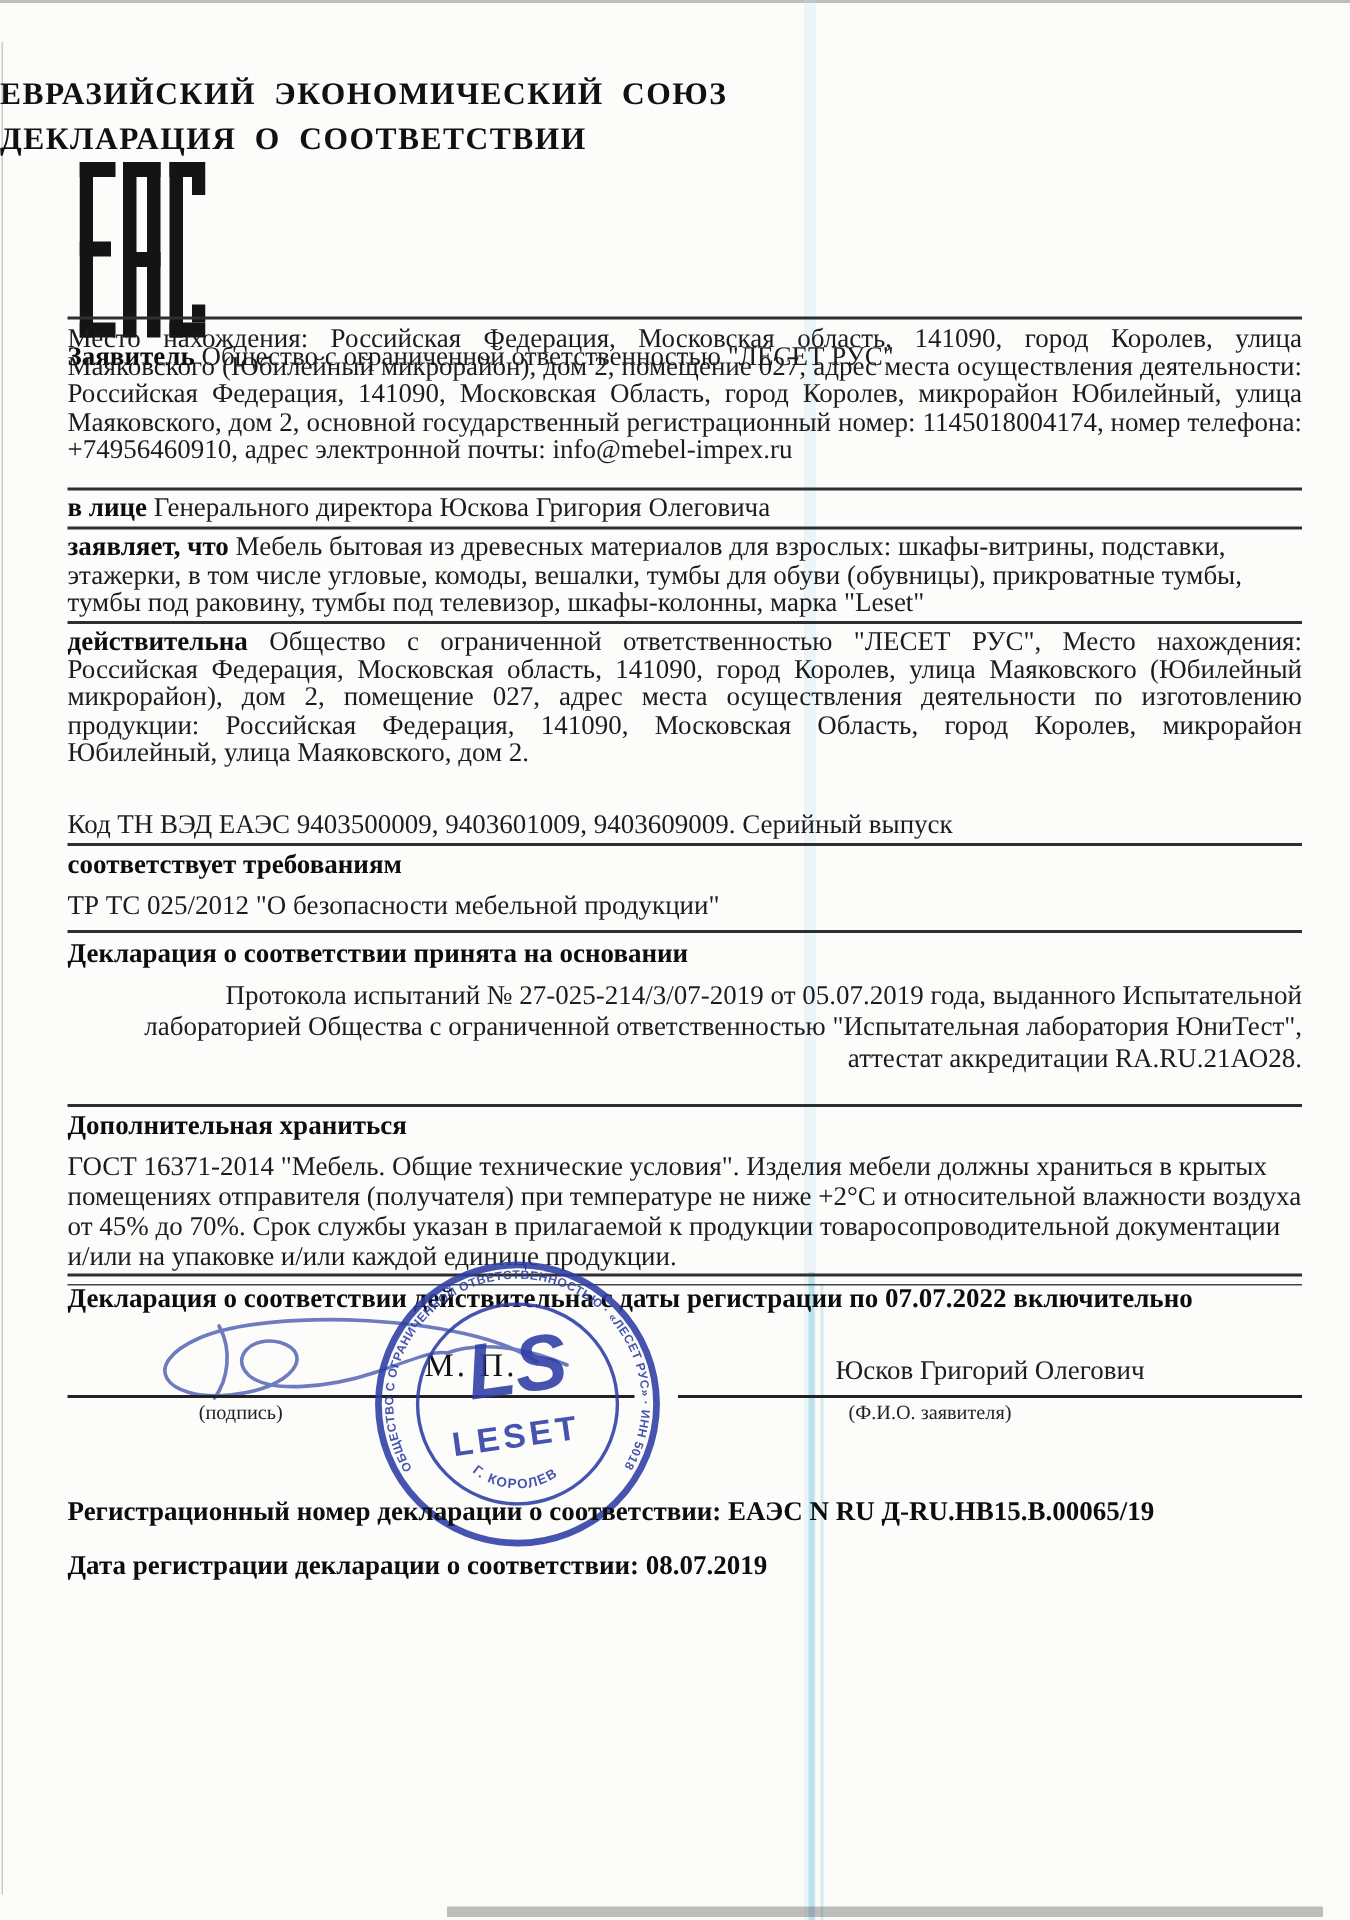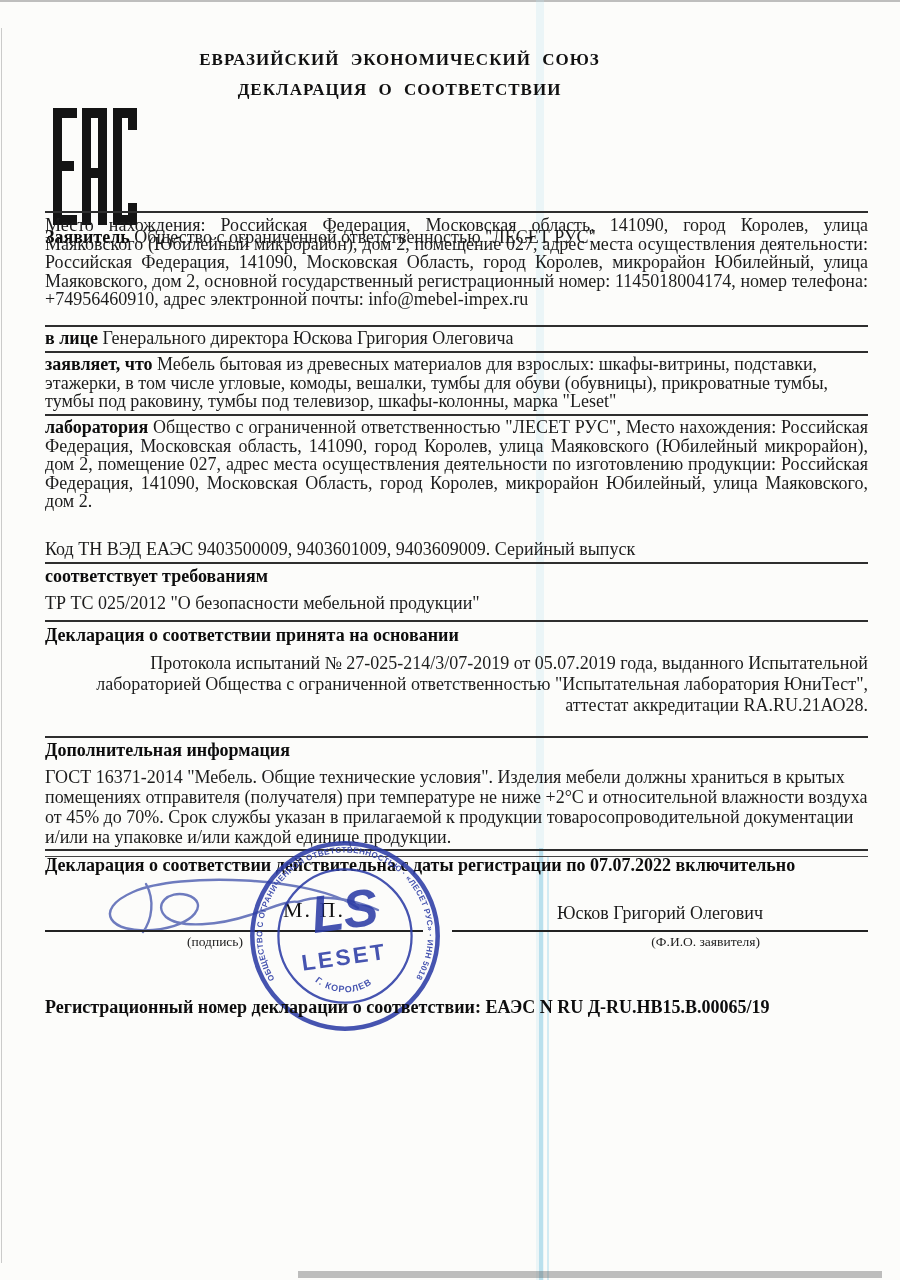--- a/index.html
+++ b/index.html
@@ -6,29 +6,29 @@
   .page{position:relative;width:900px;height:1280px;background:#fcfcfa;overflow:hidden;
         font-family:"Liberation Serif","DejaVu Serif",serif;color:#1c1c1c;}
   
   .scan-top{position:absolute;left:0;top:0;width:900px;height:2px;background:#8a8a8a;opacity:.55;}
   .scan-left{position:absolute;left:1px;top:28px;width:1px;height:1235px;background:#9a9a9a;opacity:.5;}
   .scan-blue-faint{position:absolute;left:536px;top:0;width:8px;height:1280px;background:#bfe2ef;opacity:.28;}
   .scan-blue-strong1{position:absolute;left:539px;top:848px;width:4px;height:432px;background:#9fd4e8;opacity:.65;}
   .scan-blue-strong2{position:absolute;left:547px;top:856px;width:2px;height:424px;background:#b7dfee;opacity:.6;}
   .scan-bottom{position:absolute;left:298px;top:1271px;width:584px;height:7px;background:#5e5e5e;opacity:.4;}
 
-  .title{position:absolute;left:0;width:799px;text-align:center;font-weight:bold;
-         font-size:17px;letter-spacing:1px;word-spacing:6px;color:#111;}
+  .title{position:absolute;left:0;width:799px;font-weight:bold;
+         font-size:21px;letter-spacing:1px;word-spacing:6px;color:#111;}
   .rule{position:absolute;left:45px;width:823px;height:2px;background:#2e2e2e;}
   .rule.double{height:5px;background:transparent;border-top:2px solid #2e2e2e;border-bottom:1px solid #444;}
   .para{position:absolute;left:45px;width:823px;font-size:18px;line-height:18.6px;}
   .just{text-align:justify;}
   .lbl{font-weight:bold;color:#0d0d0d;}
   .bold-line{font-weight:bold;color:#0d0d0d;}
-  .caption{position:absolute;font-size:13.5px;color:#222;text-align:right;}
+  .caption{position:absolute;font-size:13.5px;color:#222;text-align:center;}
   .sigline{position:absolute;height:2px;background:#222;}
   .mp{position:absolute;left:283px;top:897px;font-size:22px;color:#111;letter-spacing:2px;}
   .fio{position:absolute;left:450px;top:903px;width:420px;text-align:center;font-size:18px;}
   svg text{font-family:"Liberation Sans","DejaVu Sans",sans-serif;}
 </style>
 </head>
 <body>
 
 <div class="page">
 
@@ -75,36 +75,36 @@
   </div>
   <div class="rule" style="top:351px;"></div>
 
   <div class="para" style="top:355px;">
     <span class="lbl">заявляет, что</span>
     <span>Мебель бытовая из древесных материалов для взрослых: шкафы-витрины, подставки, этажерки, в том числе угловые, комоды, вешалки, тумбы для обуви (обувницы), прикроватные тумбы, тумбы под раковину, тумбы под телевизор, шкафы-колонны, марка "Leset"</span>
   </div>
   <div class="rule" style="top:414px;"></div>
 
   <div class="para just" style="top:418px;">
-    <span class="lbl">лаборатория</span>
+    <span class="lbl">действительна</span>
     <span>Общество с ограниченной ответственностью "ЛЕСЕТ РУС", Место нахождения: Российская Федерация, Московская область, 141090, город Королев, улица Маяковского (Юбилейный микрорайон), дом 2, помещение 027, адрес места осуществления деятельности по изготовлению продукции: Российская Федерация, 141090, Московская Область, город Королев, микрорайон Юбилейный, улица Маяковского, дом 2.</span>
   </div>
 
   <div class="para" style="top:540px;">Код ТН ВЭД ЕАЭС 9403500009, 9403601009, 9403609009. Серийный выпуск</div>
   <div class="rule" style="top:562px;"></div>
 
   <div class="para bold-line" style="top:567px;">соответствует требованиям</div>
   <div class="para" style="top:594px;">ТР ТС 025/2012 "О безопасности мебельной продукции"</div>
   <div class="rule" style="top:620px;"></div>
 
   <div class="para bold-line" style="top:626px;">Декларация о соответствии принята на основании</div>
   <div class="para" style="top:653px;line-height:21px;text-align:right;">Протокола испытаний № 27-025-214/3/07-2019 от 05.07.2019 года, выданного Испытательной лабораторией Общества с ограниченной ответственностью "Испытательная лаборатория ЮниТест", аттестат аккредитации RA.RU.21АО28.</div>
   <div class="rule" style="top:736px;"></div>
 
-  <div class="para bold-line" style="top:741px;">Дополнительная информация</div>
+  <div class="para bold-line" style="top:741px;">Дополнительная храниться</div>
   <div class="para" style="top:767px;line-height:20px;">ГОСТ 16371-2014 "Мебель. Общие технические условия". Изделия мебели должны храниться в крытых помещениях отправителя (получателя) при температуре не ниже +2°С и относительной влажности воздуха от 45% до 70%. Срок службы указан в прилагаемой к продукции товаросопроводительной документации и/или на упаковке и/или каждой единице продукции.</div>
   <div class="rule double" style="top:849px;"></div>
 
   <div class="para bold-line" style="top:856px;">Декларация о соответствии действительна с даты регистрации по 07.07.2022 включительно</div>
 
   <div class="mp">М. П.</div>
 
   <svg style="position:absolute;left:58px;top:872px;" width="330" height="78" viewBox="0 0 330 78">
     <g fill="none" stroke="#5f6eb8" stroke-width="2.4" stroke-linecap="round" opacity="0.9">
       <path d="M 300,36 C 255,4 120,0 75,20 C 34,38 52,62 95,58 C 138,54 152,30 129,23 C 110,18 95,33 108,45 C 122,57 162,53 192,43 C 218,34 232,28 240,30"></path>
@@ -131,14 +131,15 @@
       <textPath href="#ringPath" startOffset="0">ОБЩЕСТВО С ОГРАНИЧЕННОЙ ОТВЕТСТВЕННОСТЬЮ · «ЛЕСЕТ РУС» · ИНН 5018165747 ОГРН 1145018004174</textPath>
     </text>
     <text x="112" y="102" text-anchor="middle" font-size="58" font-weight="bold" font-style="italic" font-family="DejaVu Serif, serif" fill="#2d3da6" transform="rotate(-8 110 100)">LS</text>
     <text x="110" y="142" text-anchor="middle" font-size="25" font-weight="bold" letter-spacing="3" fill="#2d3da6" transform="rotate(-8 110 140)">LESET</text>
     <text font-size="10" font-weight="bold" fill="#2d3da6" letter-spacing="1">
       <textPath href="#cityPath" startOffset="6">Г. КОРОЛЕВ</textPath>
     </text>
   </svg>
 
   <div class="para bold-line" style="top:998px;">Регистрационный номер декларации о соответствии: ЕАЭС N RU Д-RU.НВ15.В.00065/19</div>
+  <div class="para bold-line" style="top:1034px;">Дата регистрации декларации о соответствии: 08.07.2019</div>
 
 </div>
 
 </body></html>

